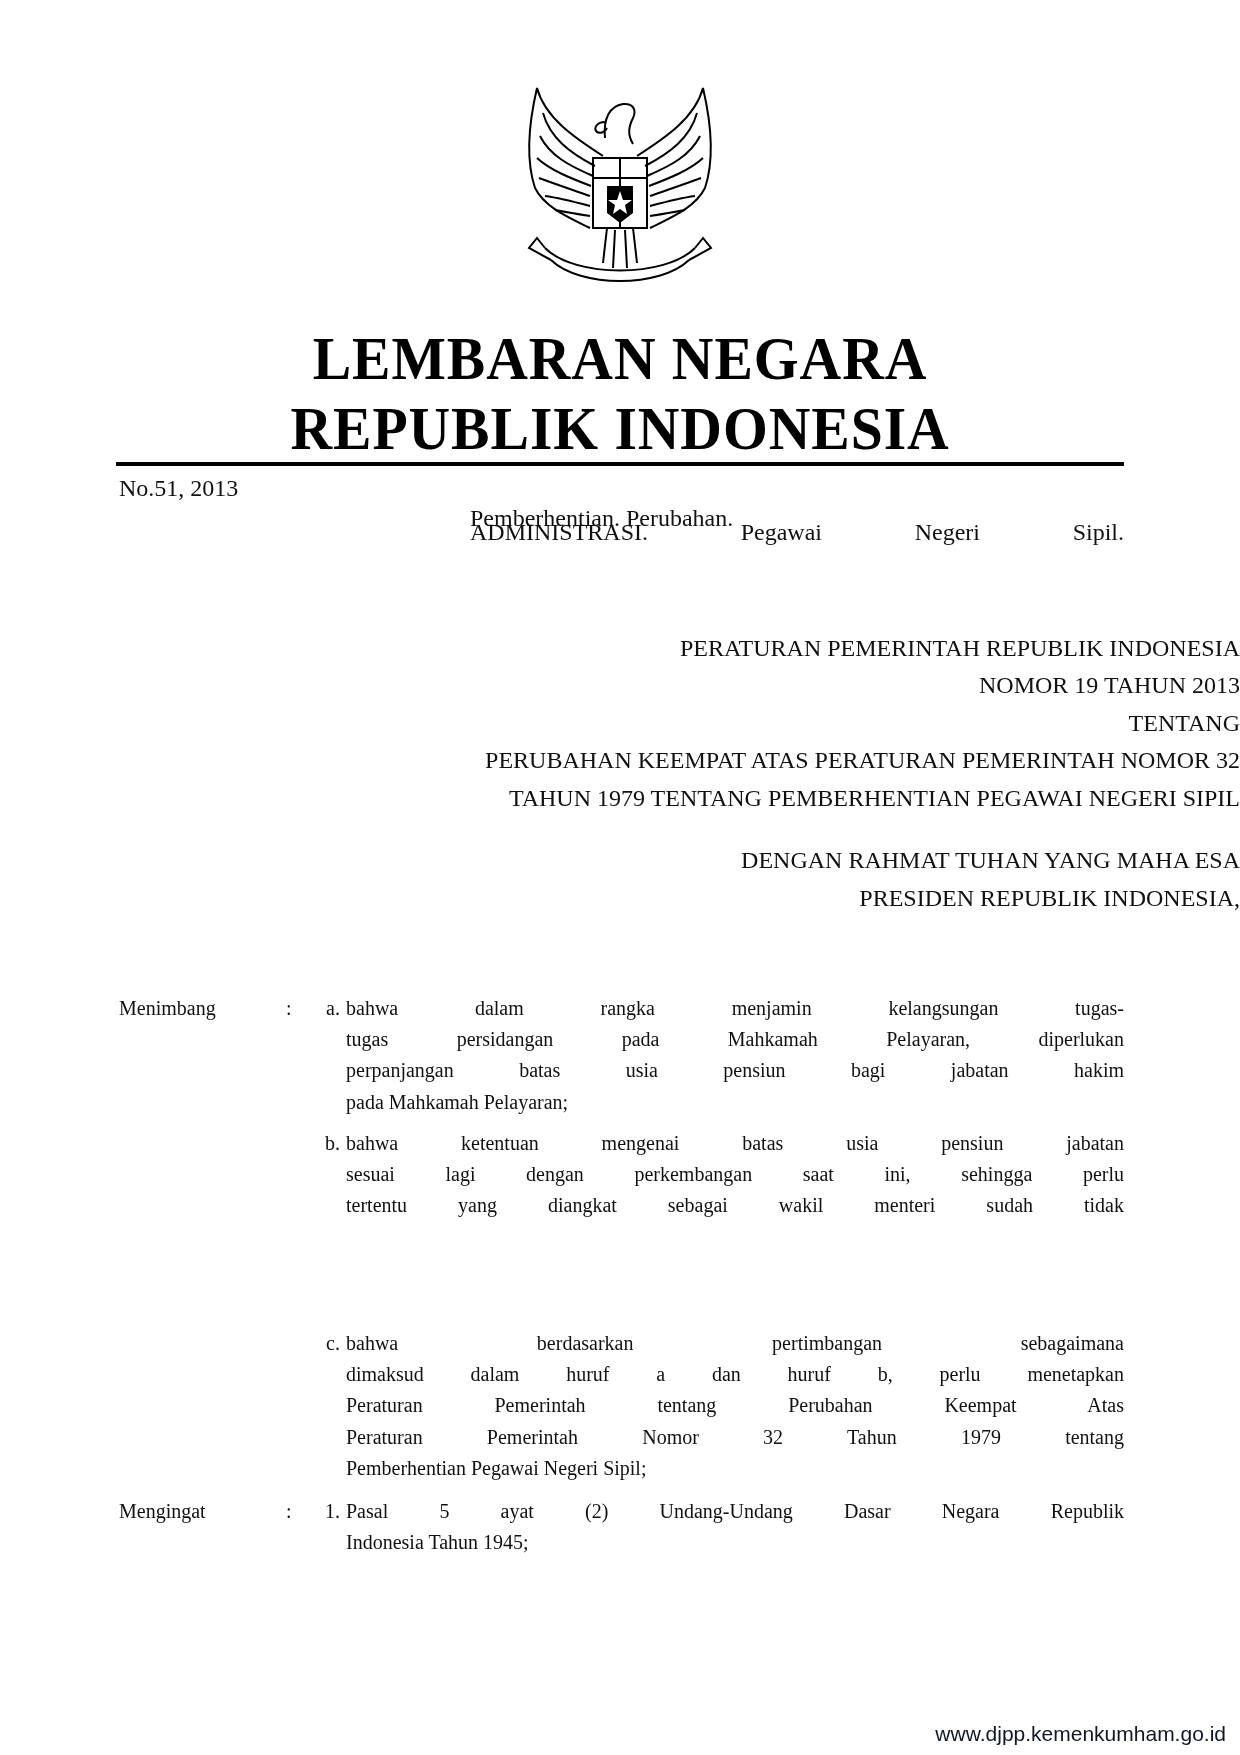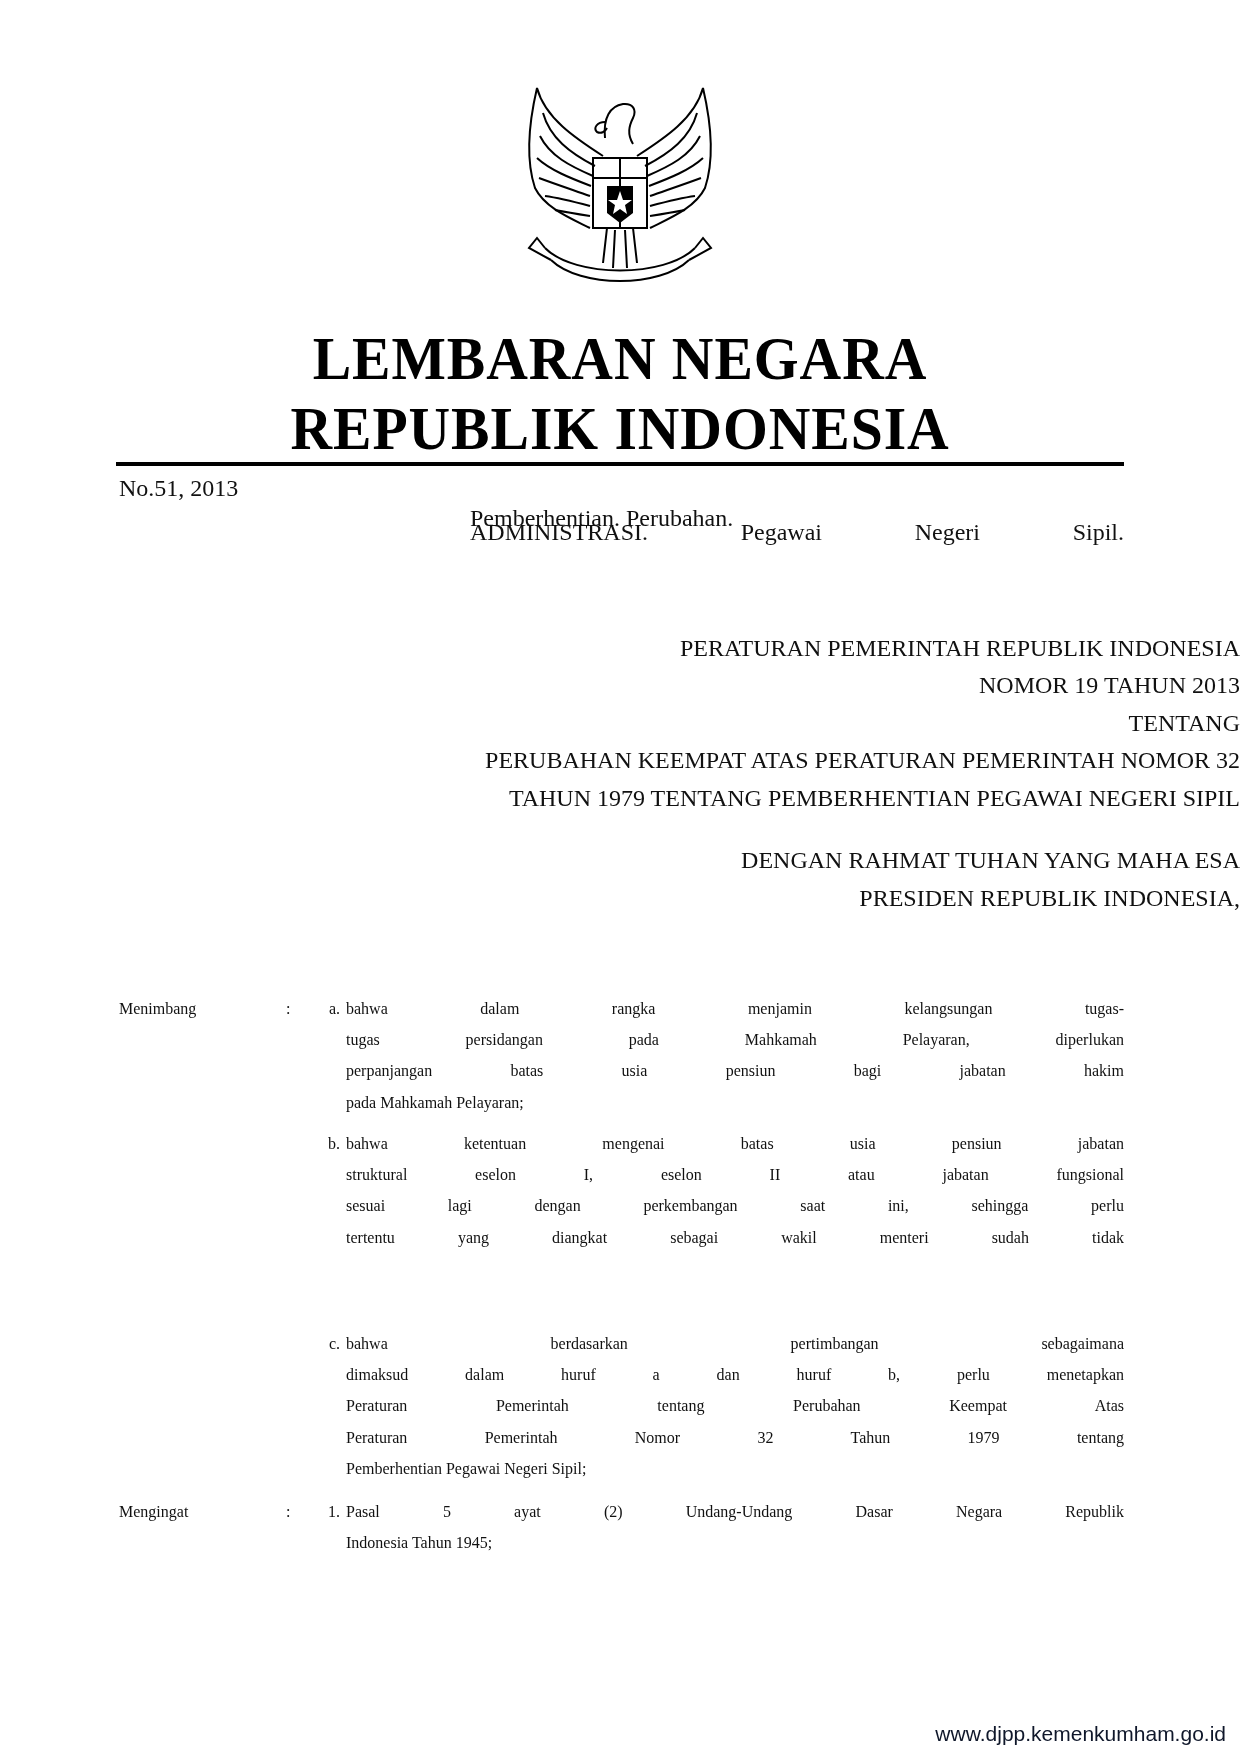--- a/index.html
+++ b/index.html
@@ -10,21 +10,21 @@
            font-weight:bold; font-size:62px; letter-spacing:1px; line-height:1; color:#000;
            transform:scaleX(0.93); }
   .t1 { top:327px; }
   .t2 { top:397px; }
   .rule { position:absolute; left:116px; width:1008px; top:462px; height:4px; background:#000; }
   .meta { position:absolute; font-size:24px; line-height:31px; }
   .meta-no { left:119px; top:473px; }
   .meta-cat { left:470px; top:473px; width:654px; text-align:justify; text-align-last:justify;margin-top:44px; }
   .meta-cat2 { left:470px; top:503px; }
   .head { position:absolute; left:0; width:1240px; text-align:right; font-size:24px; line-height:30px; }
-  .body-row { position:absolute; font-size:16px; line-height:31.2px; }
+  .body-row { position:absolute; font-size:20px; line-height:31.2px; }
   .lbl { left:119px; }
   .colon { }
   .num { text-align:right; width:40px; }
   .para { left:346px; width:778px; text-align:justify; }
   .para .line { display:block; text-align:justify; text-align-last:justify; height:31.2px; }
   .para .line.last { text-align-last:left; }
   .footer { position:absolute; right:14px; top:1722px; font-family:"Liberation Sans","DejaVu Sans",sans-serif;
             font-size:21px; color:#0f172a; }
 </style>
 </head>
@@ -97,21 +97,20 @@
 <div class="body-row para" style="top:993px">
   <span class="line">bahwa dalam rangka menjamin kelangsungan tugas-</span>
   <span class="line">tugas persidangan pada Mahkamah Pelayaran, diperlukan</span>
   <span class="line">perpanjangan batas usia pensiun bagi jabatan hakim</span>
   <span class="line last">pada Mahkamah Pelayaran;</span>
 </div>
 
 <div class="body-row num" style="top:1128px;left:300px">b.</div>
 <div class="body-row para" style="top:1128px">
   <span class="line">bahwa ketentuan mengenai batas usia pensiun jabatan</span>
-  <span class="line">struktural eselon I, eselon II atau jabatan fungsional</span>
   <span class="line">sesuai lagi dengan perkembangan saat ini, sehingga perlu</span>
   <span class="line">tertentu yang diangkat sebagai wakil menteri sudah tidak</span>
 </div>
 
 <div class="body-row num" style="top:1328px;left:300px">c.</div>
 <div class="body-row para" style="top:1328px">
   <span class="line">bahwa berdasarkan pertimbangan sebagaimana</span>
   <span class="line">dimaksud dalam huruf a dan huruf b, perlu menetapkan</span>
   <span class="line">Peraturan Pemerintah tentang Perubahan Keempat Atas</span>
   <span class="line">Peraturan Pemerintah Nomor 32 Tahun 1979 tentang</span>

